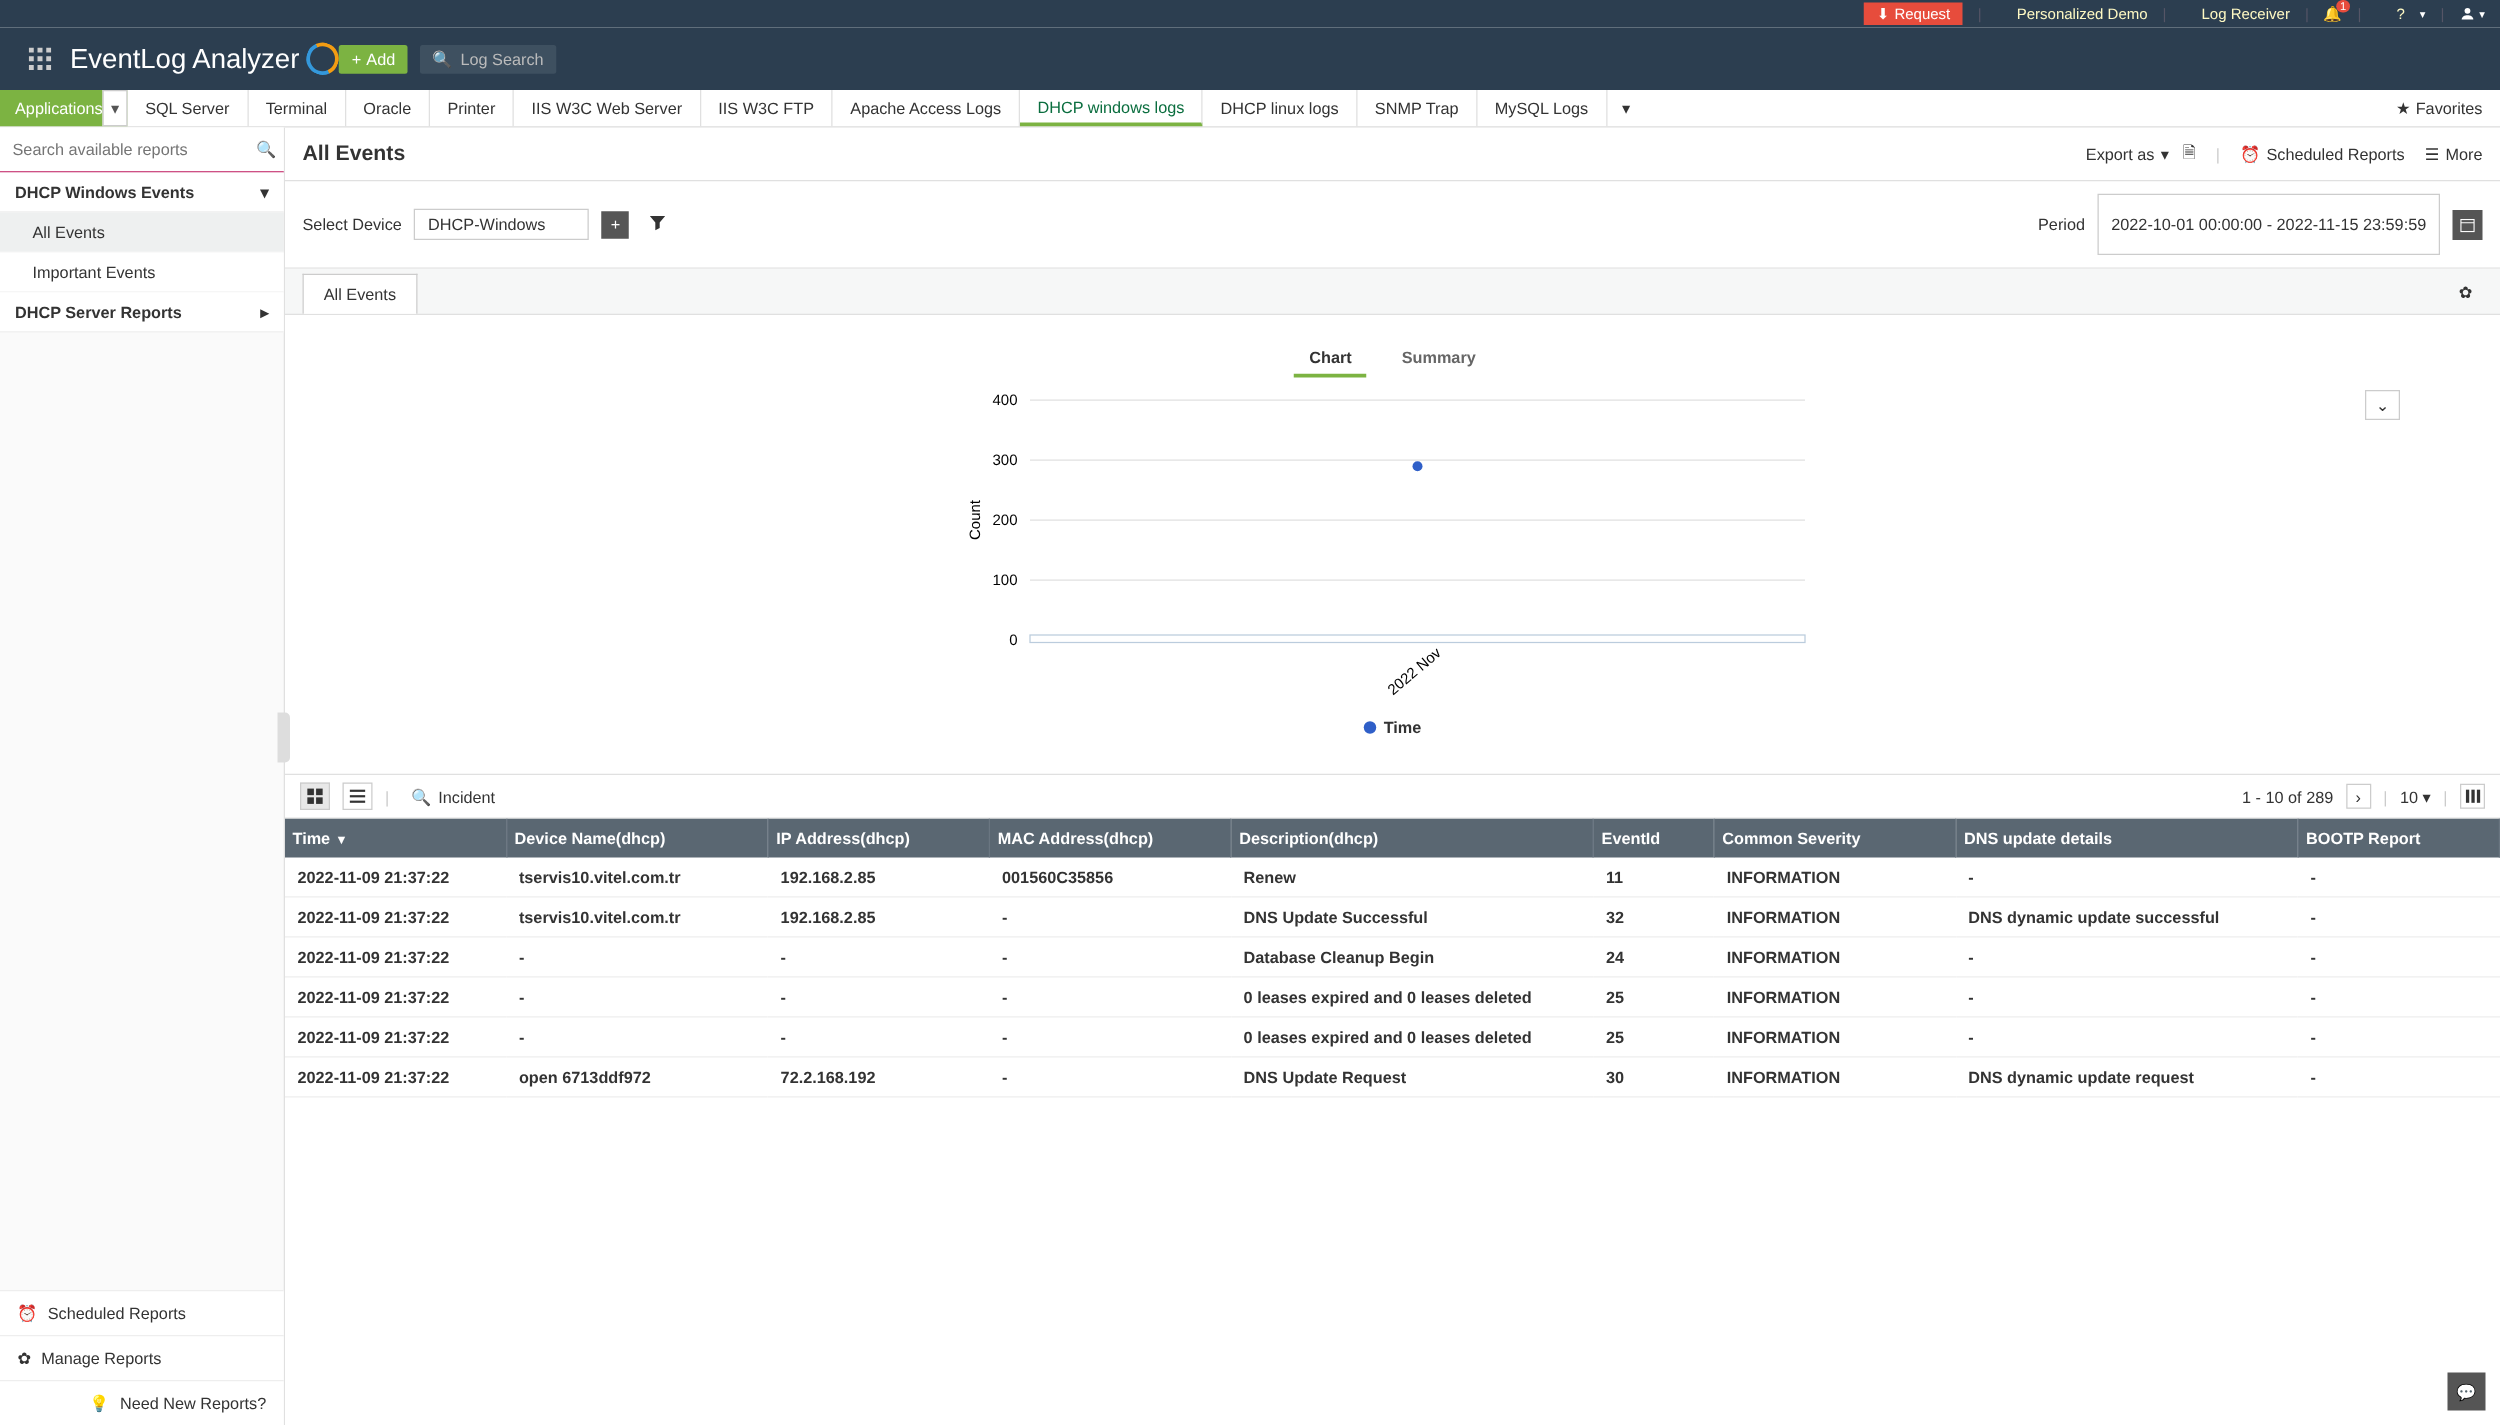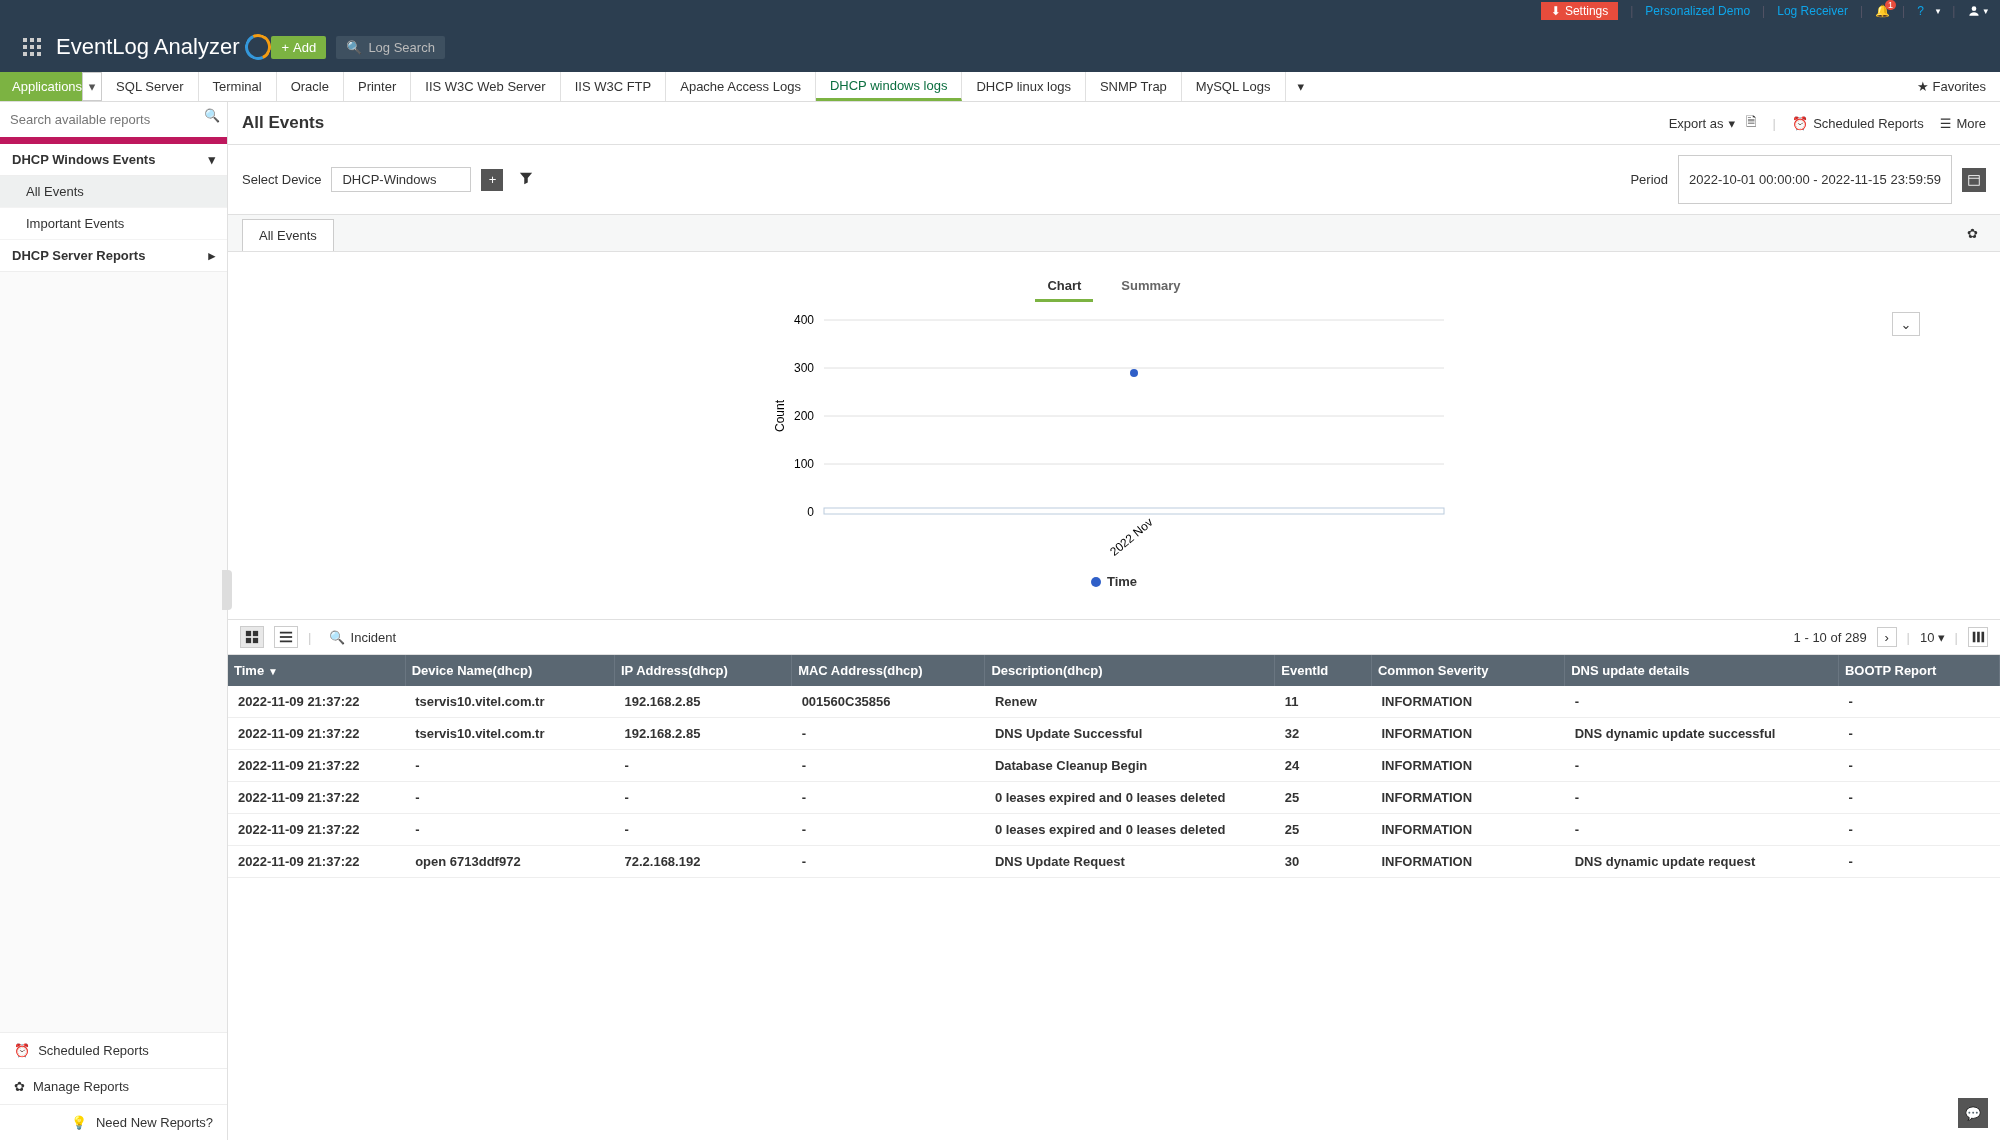--- a/index.html
+++ b/index.html
@@ -1,19 +1,19 @@
 <!DOCTYPE html>
 <html><head>
 <meta charset="utf-8">
 <style>
 * { box-sizing: border-box; margin: 0; padding: 0; }
 body { font-family: -apple-system, BlinkMacSystemFont, "Segoe UI", Arial, sans-serif; font-size: 13px; color: #333; background: #fff; overflow: hidden; }
 .topbar { background: #2c3e50; height: 22px; display: flex; justify-content: flex-end; align-items: center; padding: 0 12px; gap: 12px; color: #fff; font-size: 12px; }
 .topbar .dl-btn { background: #e74c3c; padding: 2px 10px; display: flex; align-items: center; gap: 4px; cursor: pointer; }
-.topbar a { color: #0ea5e9; text-decoration: none; cursor: pointer; }
+.topbar a { color: #fef9c3; text-decoration: none; cursor: pointer; margin-left: 16px; }
 .topbar .sep { color: #556; }
 .topbar .bell { position: relative; color: #e67e22; }
 .topbar .bell .badge { position: absolute; top: -4px; right: -6px; background: #e74c3c; color: #fff; font-size: 9px; border-radius: 7px; padding: 0 3px; }
 .header { background: #2c3e50; height: 50px; display: flex; align-items: center; padding: 0 12px; color: #fff; }
 .header .apps-icon { width: 40px; display: flex; justify-content: center; cursor: pointer; }
 .header .logo { font-size: 22px; font-weight: 300; margin-left: 4px; display: flex; align-items: center; gap: 6px; }
 .header .logo .swirl { width: 26px; height: 26px; border: 3px solid #3498db; border-radius: 50%; border-top-color: #f39c12; border-right-color: #f39c12; transform: rotate(20deg); }
 .tabs { display: flex; margin-left: 40px; height: 100%; align-items: stretch; flex: 1; }
 .tabs .tab { padding: 0 16px; display: flex; align-items: center; cursor: pointer; color: #ddd; font-size: 14px; }
 .tabs .tab.active { background: #fff; color: #333; border-top: 3px solid #fff; }
@@ -22,21 +22,21 @@
 .log-search { background: #3e5060; color: #bbb; padding: 4px 10px; border-radius: 2px; display: flex; align-items: center; gap: 6px; font-size: 13px; cursor: pointer; }
 .subnav { height: 30px; border-bottom: 1px solid #ddd; display: flex; align-items: stretch; background: #fff; font-size: 13px; }
 .app-dd { background: #7cb342; color: #fff; padding: 0 20px 0 12px; display: flex; align-items: center; position: relative; cursor: pointer; }
 .app-dd .dd-arrow { background: #fff; color: #555; width: 20px; display: flex; align-items: center; justify-content: center; position: absolute; right: 0; top: 0; bottom: 0; border: 1px solid #ccc; }
 .subnav .sub-item { padding: 0 14px; display: flex; align-items: center; cursor: pointer; color: #333; border-right: 1px solid #e0e0e0; white-space: nowrap; }
 .subnav .sub-item.active { color: #0b6e3f; border-bottom: 3px solid #7cb342; }
 .subnav .more-dd { padding: 0 12px; display: flex; align-items: center; cursor: pointer; }
 .subnav .fav { margin-left: auto; padding: 0 14px; display: flex; align-items: center; cursor: pointer; gap: 4px; }
 .layout { display: flex; height: calc(100vh - 102px); }
 .sidebar { width: 228px; border-right: 1px solid #e0e0e0; display: flex; flex-direction: column; background: #fafafa; }
-.sidebar .search-box { padding: 6px; border-bottom: 7px solid #be185d; background: #fff; display: flex; align-items: flex-start; }
+.sidebar .search-box { padding: 6px; border-bottom: 1px solid #be185d; background: #fff; display: flex; align-items: center; }
 .sidebar .search-box input { border: none; outline: none; flex: 1; font-size: 13px; padding: 4px; }
 .sidebar .sec-head { padding: 8px 12px; font-weight: 600; display: flex; justify-content: space-between; align-items: center; cursor: pointer; background: #fff; border-bottom: 1px solid #eee; }
 .sidebar .sec-item { padding: 8px 12px 8px 26px; cursor: pointer; background: #fff; border-bottom: 1px solid #f3f3f3; }
 .sidebar .sec-item.active { background: #eef0f0; }
 .sidebar .spacer { flex: 1; }
 .sidebar .bottom-link { padding: 10px 14px; display: flex; align-items: center; gap: 8px; cursor: pointer; border-top: 1px solid #eee; background: #fff; }
 .main { flex: 1; overflow: auto; display: flex; flex-direction: column; }
 .main-header { padding: 10px 14px; display: flex; align-items: center; border-bottom: 1px solid #e0e0e0; }
 .main-header .title { font-size: 17px; font-weight: 600; }
 .main-header .right { margin-left: auto; display: flex; align-items: center; gap: 16px; }
@@ -73,21 +73,21 @@
 .chat-bubble { position: fixed; bottom: 12px; right: 12px; width: 30px; height: 30px; background: #555; color: #fff; display: flex; align-items: center; justify-content: center; cursor: pointer; }
 .sidebar-handle { position: absolute; left: 222px; top: 50%; width: 10px; height: 40px; background: #ddd; border-radius: 0 4px 4px 0; cursor: pointer; }
 svg.ico { width: 14px; height: 14px; }
 </style>
 </head>
 <body>
 
 <div class="topbar">
   <div class="dl-btn">
     <span>⬇</span>
-    <span>Settings</span>
+    <span>Request</span>
   </div>
   <span class="sep">|</span>
   <a>Personalized Demo</a>
   <span class="sep">|</span>
   <a>Log Receiver</a>
   <span class="sep">|</span>
   <span class="bell">🔔<span class="badge">1</span></span>
   <span class="sep">|</span>
   <a>?</a>
     <span style="font-size:9px">▾</span>

